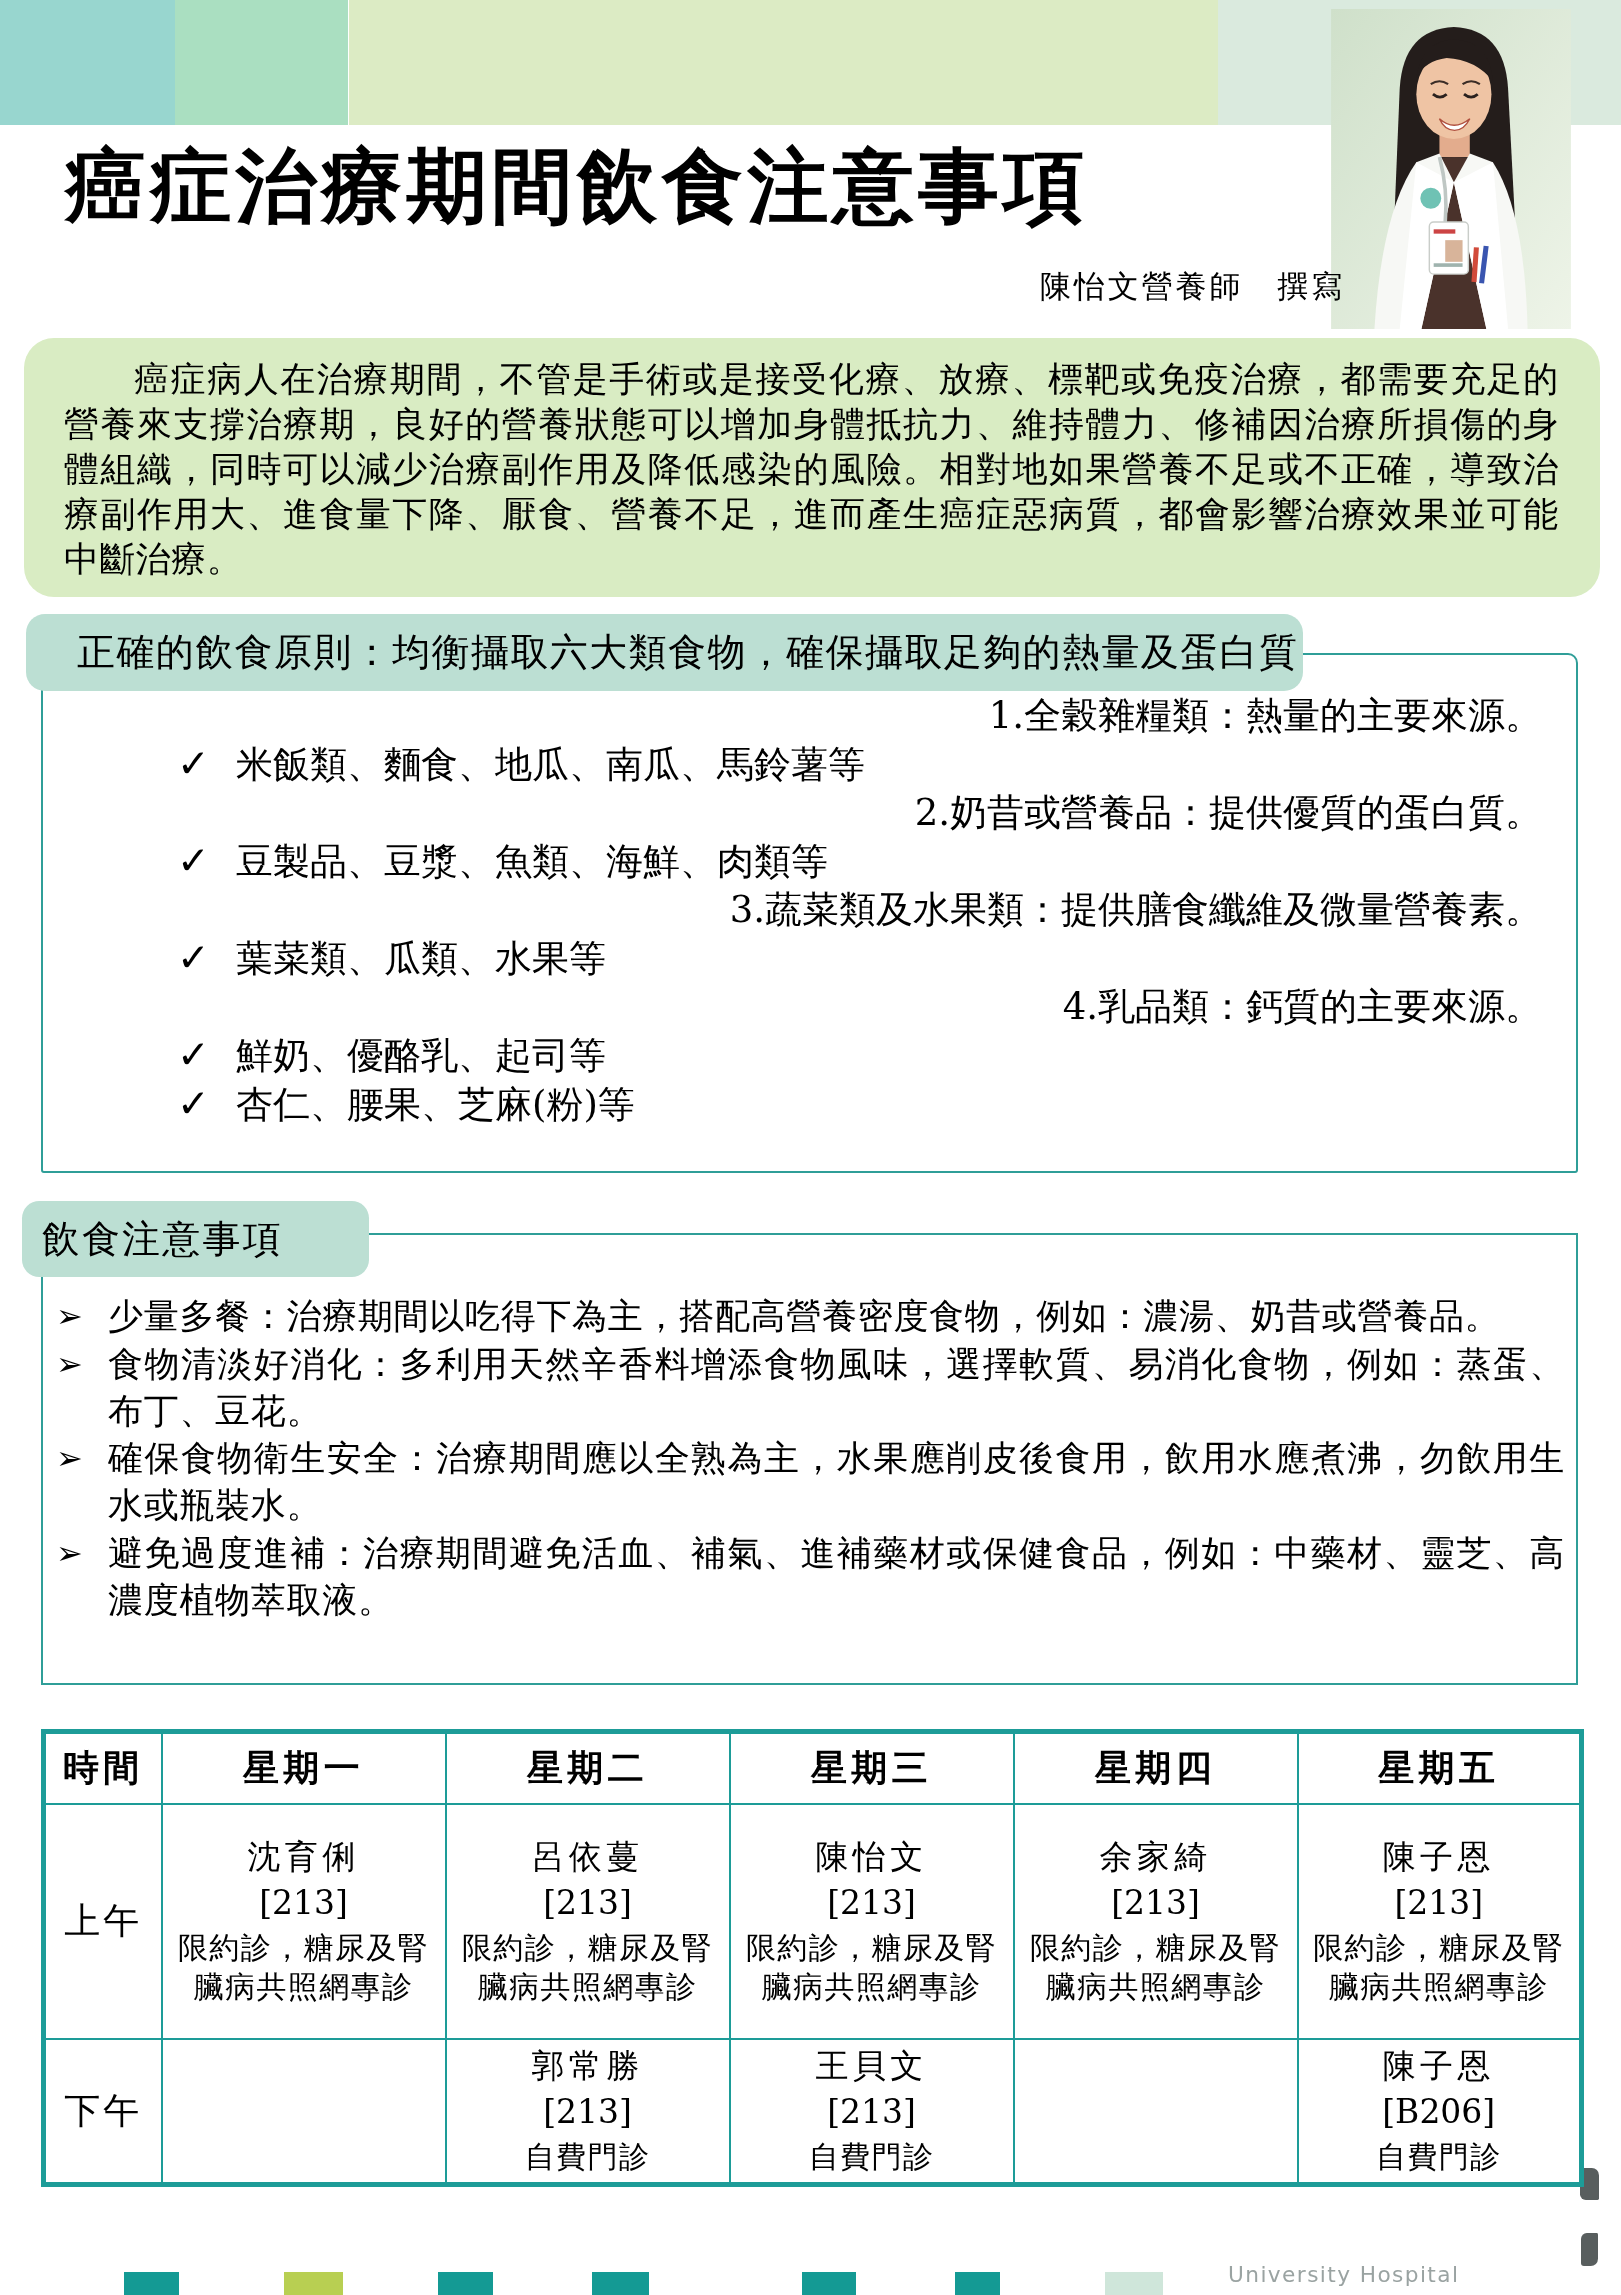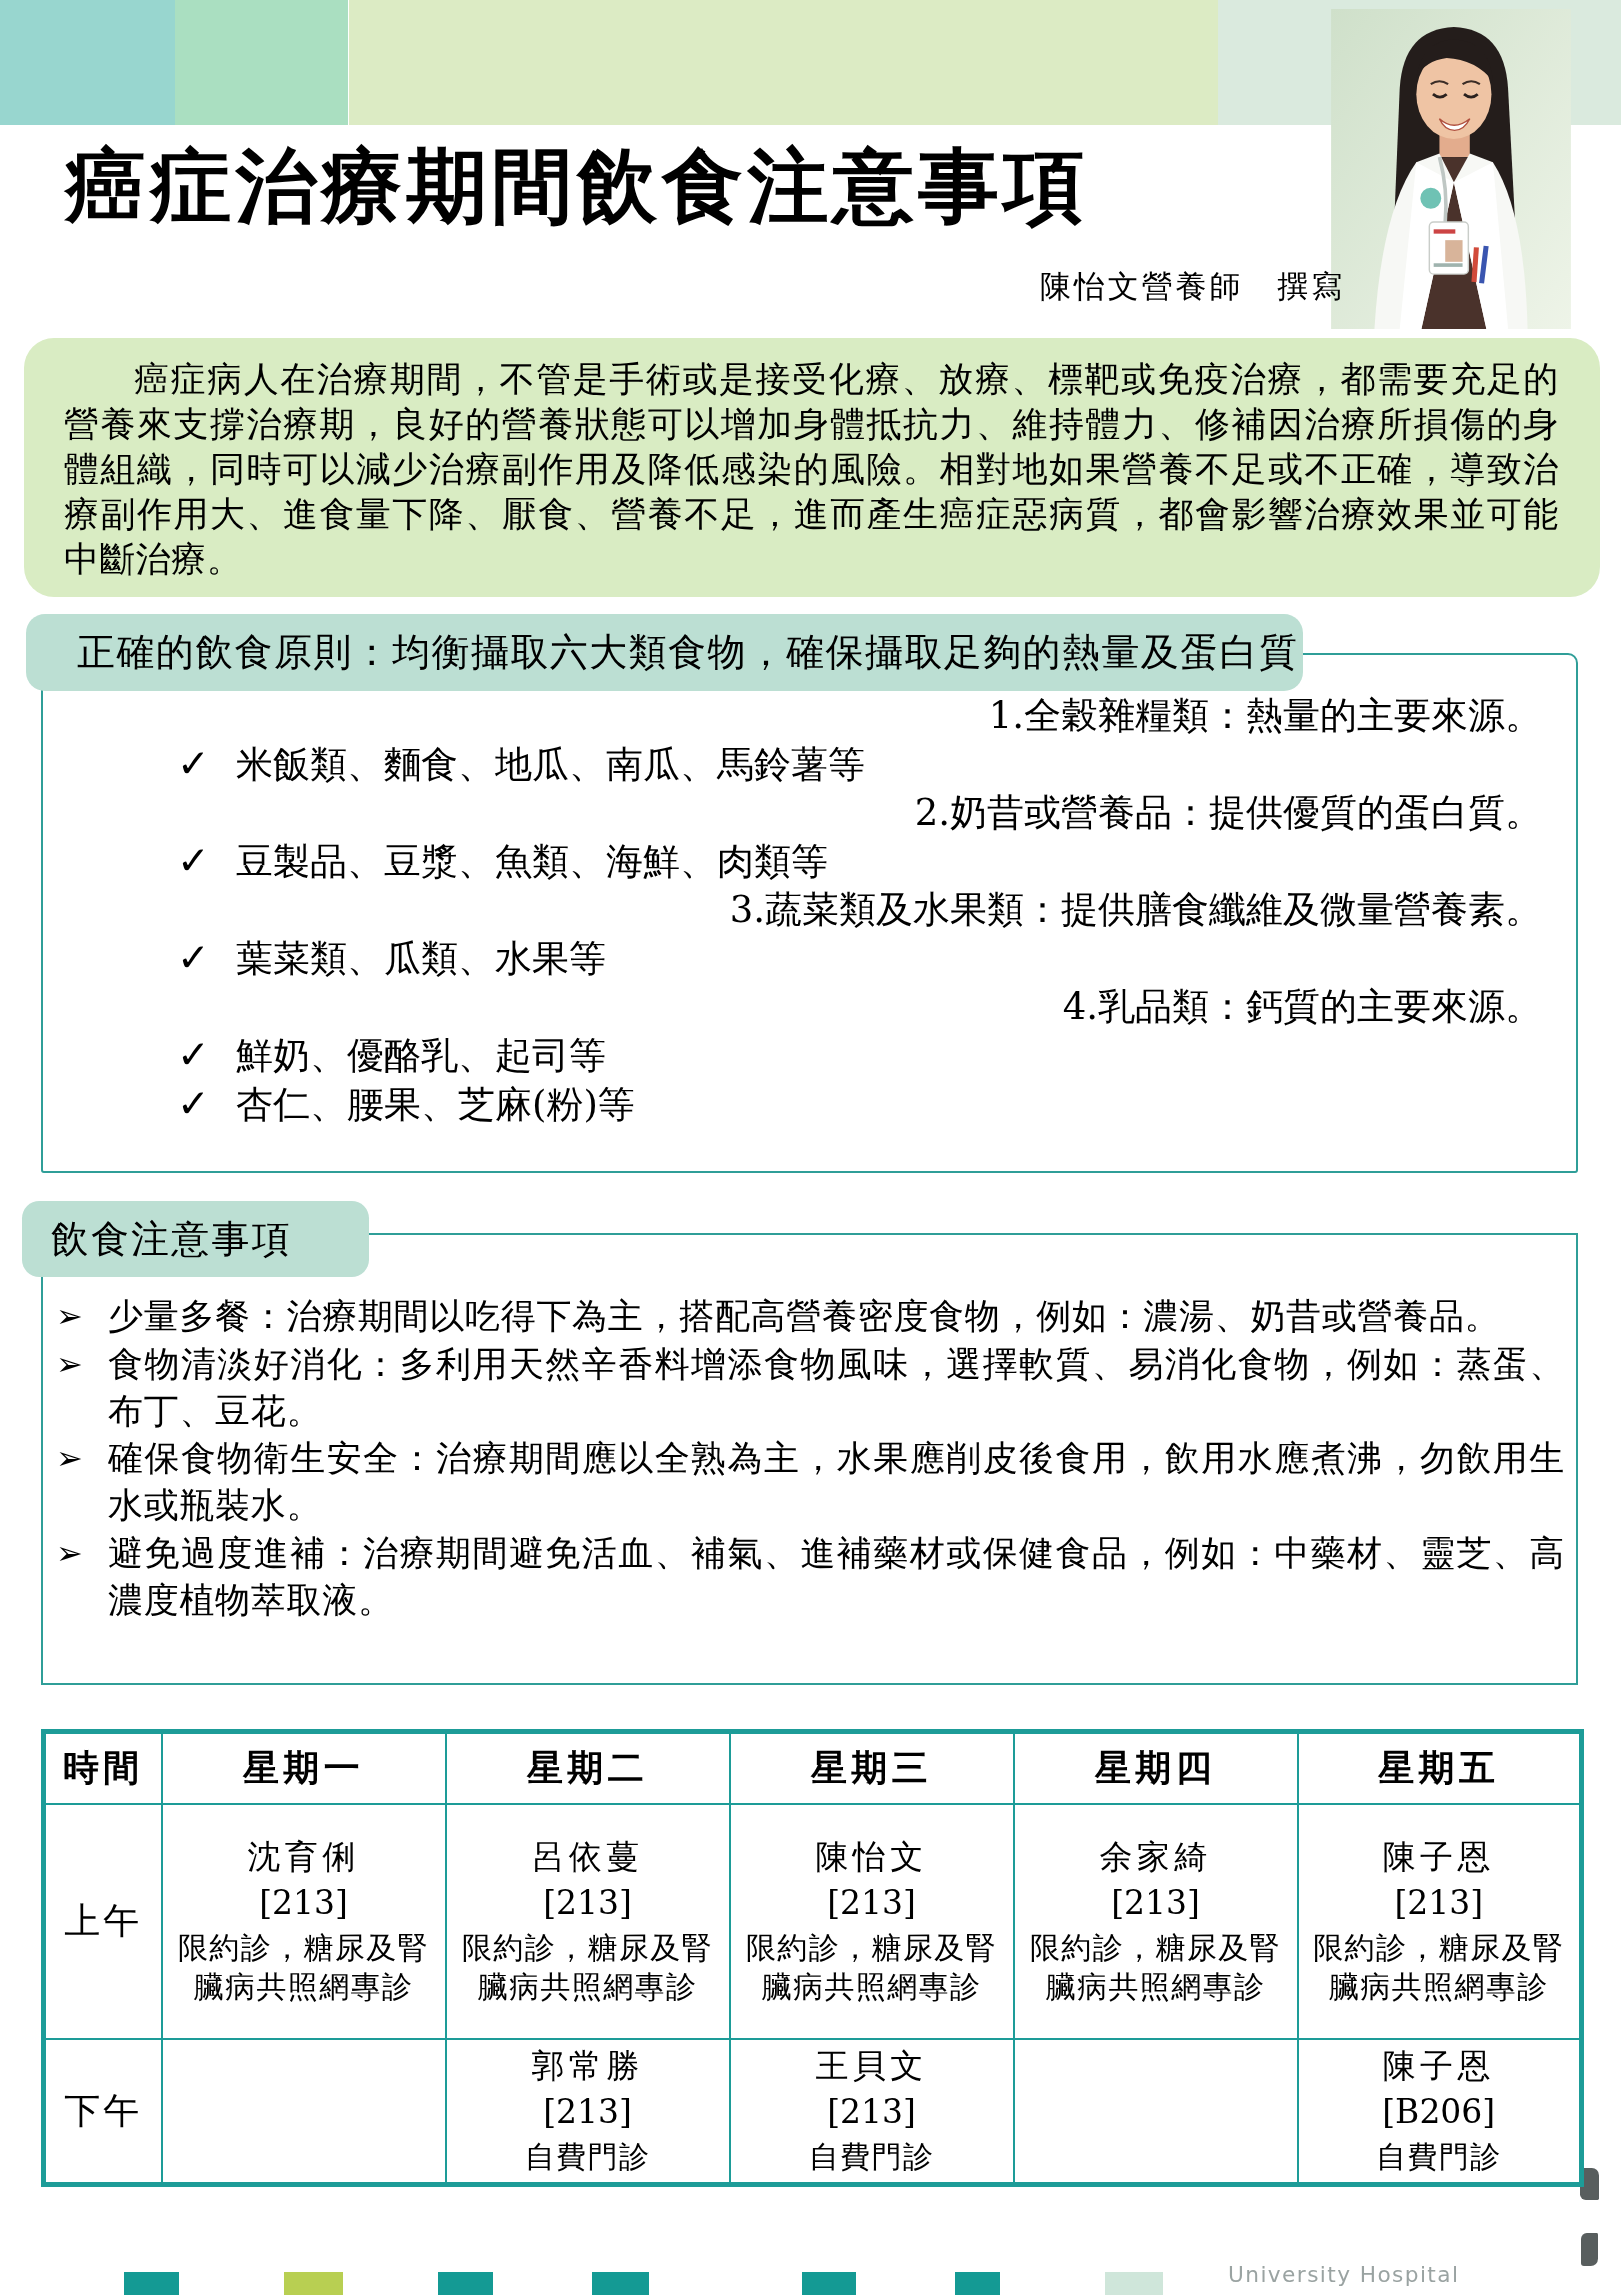--- a/index.html
+++ b/index.html
@@ -51,21 +51,21 @@
   .p-sub{padding-left:108px;line-height:48px;white-space:nowrap;}
   .check{display:inline-block;width:59px;font-size:39px;}
 
   
   .notes-box{
     left:41px;top:1233px;width:1537px;height:452px;background:#fff;
     border:2.2px solid #2f9e98;box-sizing:border-box;
   }
   .notes-tab{
     left:21.7px;top:1201px;width:347px;height:76px;background:#bcdfd3;
-    border-radius:17.3px;font-size:38px;line-height:76px;padding-left:29px;
+    border-radius:17.3px;font-size:38px;line-height:76px;padding-left:20px;
     box-sizing:border-box;letter-spacing:2.2px;
   }
   .notes-list{left:56px;top:1293px;width:1509px;font-size:35px;}
   .note-item{
     position:relative;padding-left:52px;line-height:47px;margin-bottom:0.7px;
     text-align:justify;letter-spacing:0.7px;
   }
   .note-item .bullet{position:absolute;left:0;top:0;font-size:32px;}
 
   

